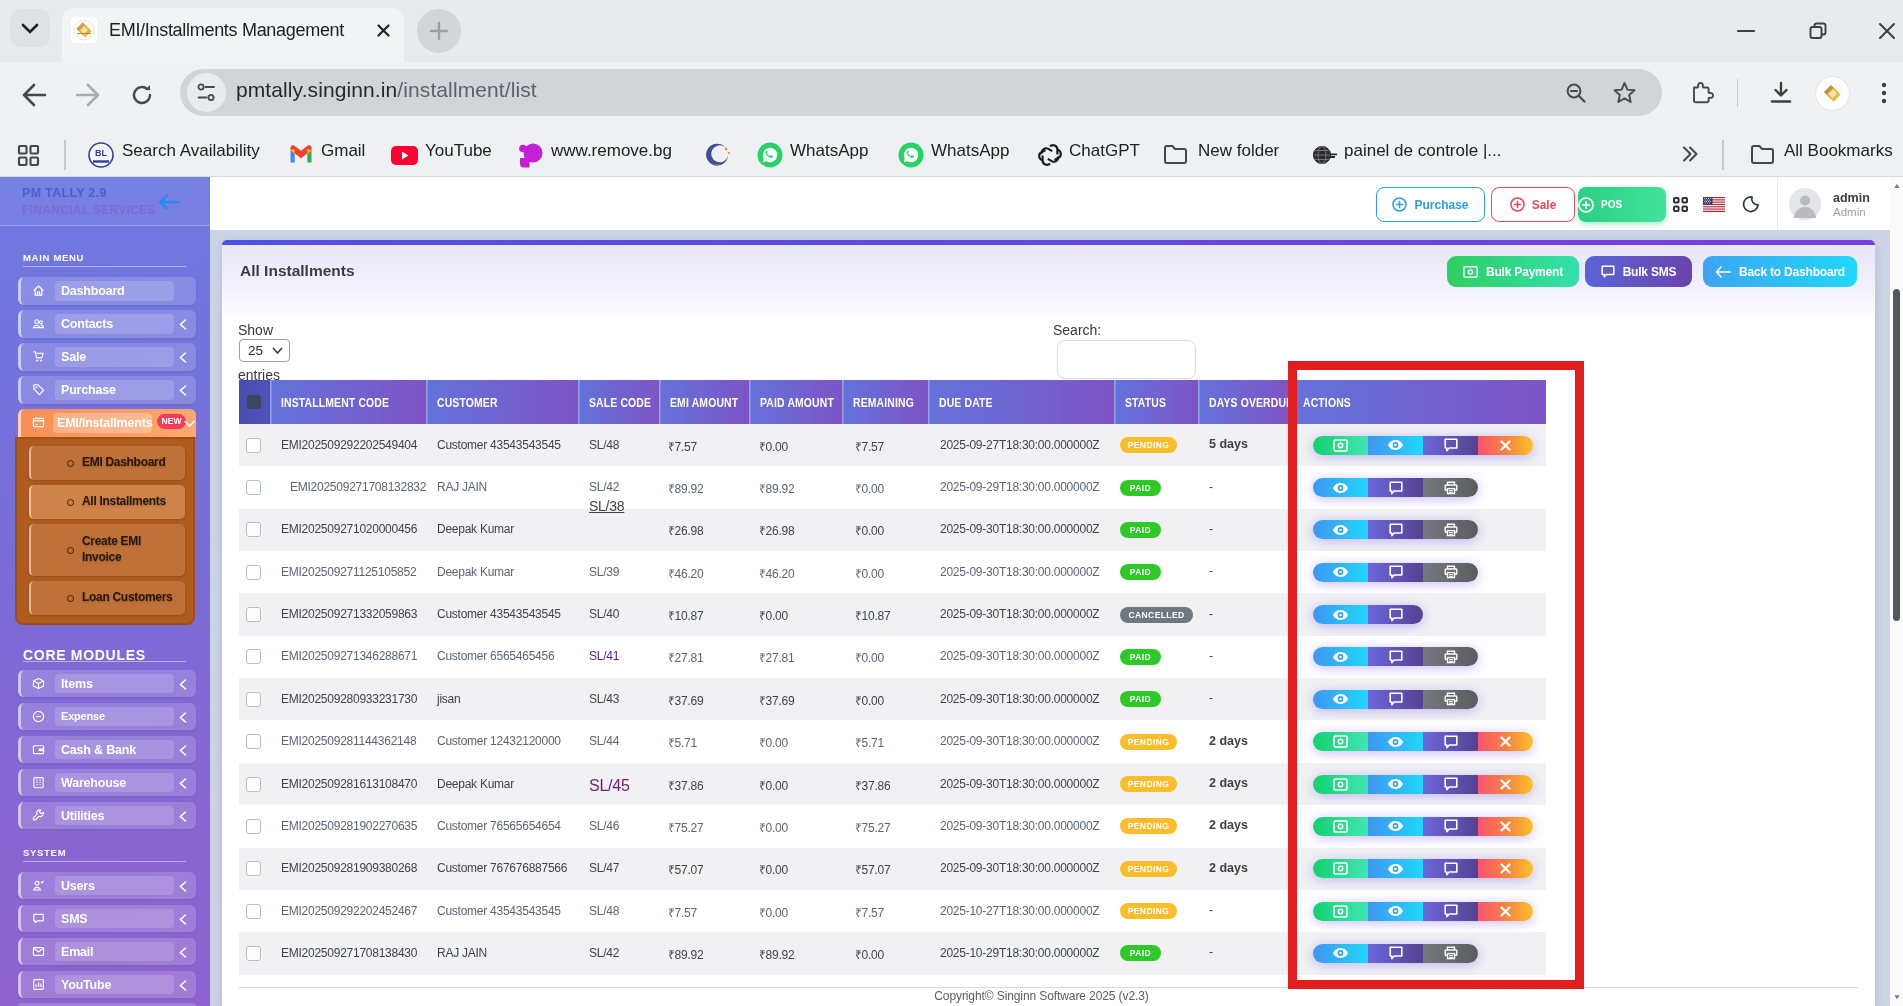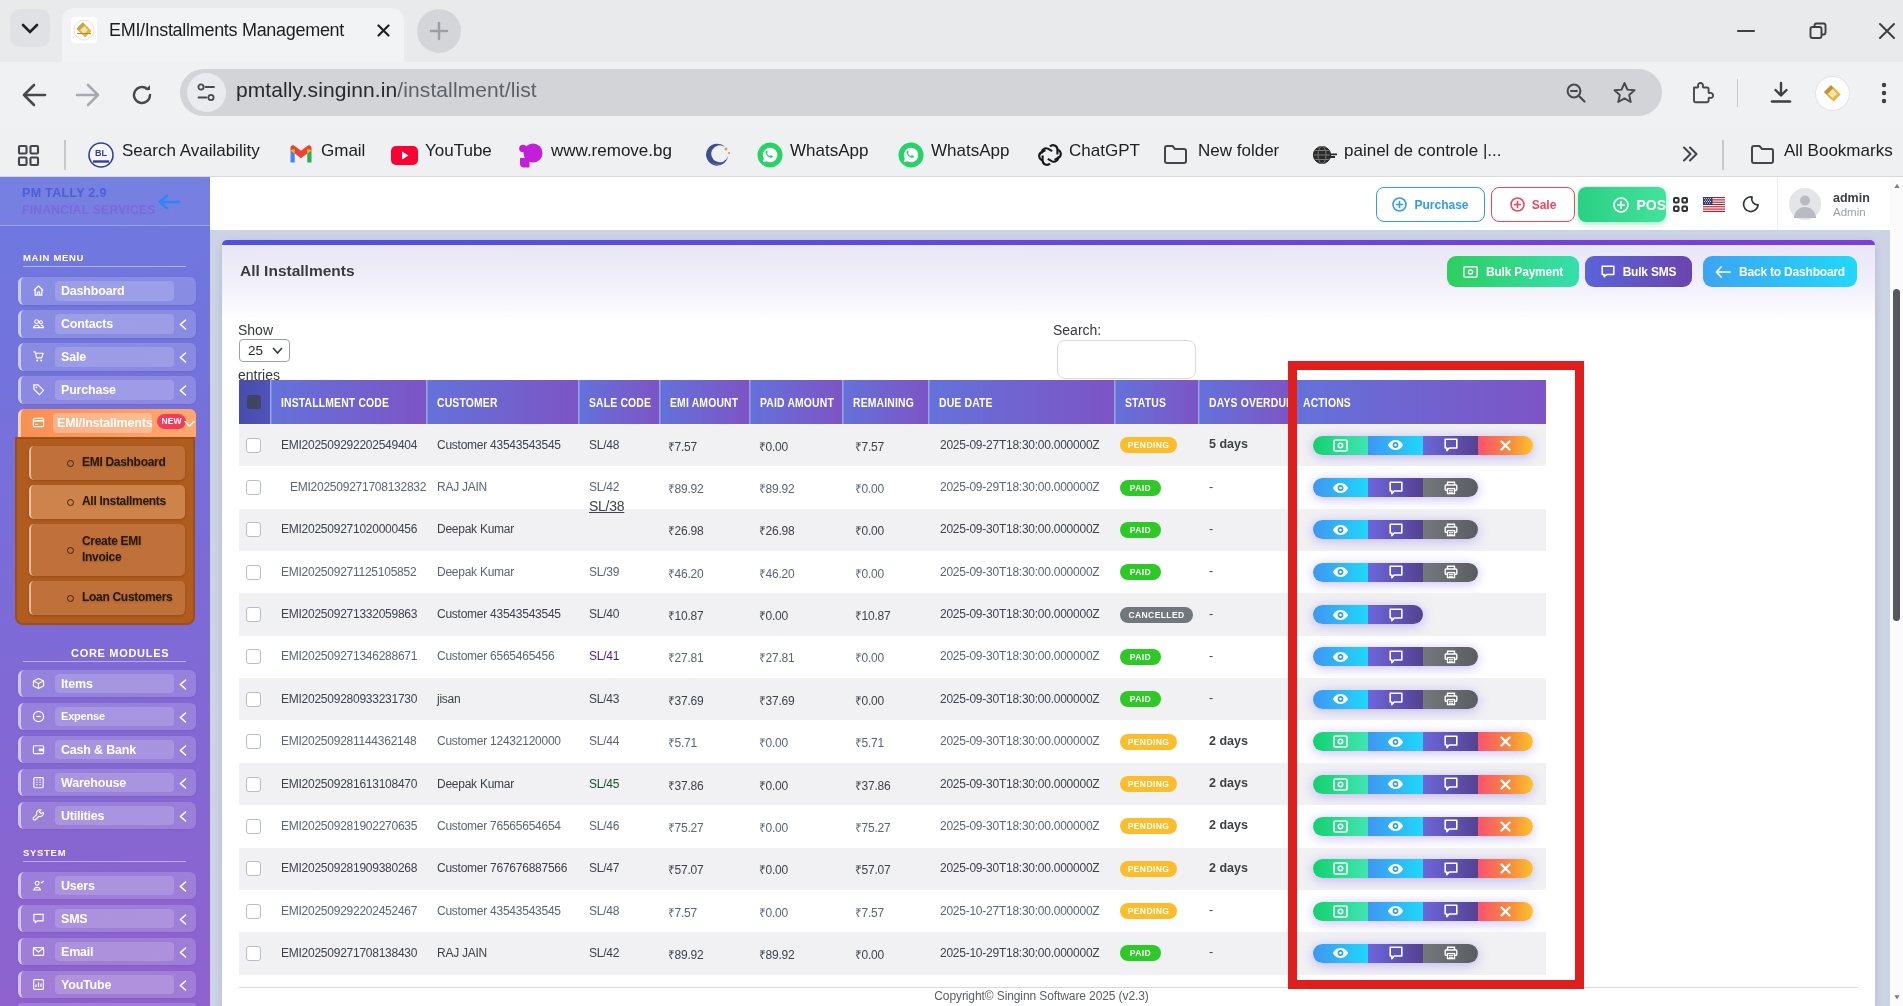--- a/index.html
+++ b/index.html
@@ -240,21 +240,21 @@
 <div class="a" style="left:82px;top:455.0px;font-size:12px;letter-spacing:-0.3px;font-weight:bold;color:#28180a;text-shadow:0 1px 2px rgba(0,0,0,0.25);">EMI Dashboard</div>
 <div class="a" style="left:29px;top:485px;width:156px;height:34px;border-radius:5px;background:#cd8349;border-left:2px solid rgba(255,255,255,0.5);box-shadow:0 1px 3px rgba(0,0,0,0.18);"></div>
 <div class="a" style="left:67px;top:498.5px;width:7px;height:7px;border:1.4px solid #3a2410;border-radius:50%;"></div>
 <div class="a" style="left:82px;top:494.0px;font-size:12px;letter-spacing:-0.3px;font-weight:bold;color:#28180a;text-shadow:0 1px 2px rgba(0,0,0,0.25);">All Installments</div>
 <div class="a" style="left:29px;top:524px;width:156px;height:52px;border-radius:5px;background:#c0713a;border-left:2px solid rgba(255,255,255,0.5);box-shadow:0 1px 3px rgba(0,0,0,0.18);"></div>
 <div class="a" style="left:67px;top:546.5px;width:7px;height:7px;border:1.4px solid #3a2410;border-radius:50%;"></div>
 <div class="a" style="left:82px;top:533.0px;font-size:12px;letter-spacing:-0.3px;font-weight:bold;color:#28180a;line-height:16px;text-shadow:0 1px 2px rgba(0,0,0,0.25);">Create EMI<br>Invoice</div>
 <div class="a" style="left:29px;top:581px;width:156px;height:34px;border-radius:5px;background:#c0713a;border-left:2px solid rgba(255,255,255,0.5);box-shadow:0 1px 3px rgba(0,0,0,0.18);"></div>
 <div class="a" style="left:67px;top:594.5px;width:7px;height:7px;border:1.4px solid #3a2410;border-radius:50%;"></div>
 <div class="a" style="left:82px;top:590.0px;font-size:12px;letter-spacing:-0.3px;font-weight:bold;color:#28180a;text-shadow:0 1px 2px rgba(0,0,0,0.25);">Loan Customers</div>
-<div class="a" style="left:23px;top:647px;font-size:11px;font-weight:bold;color:#fff;letter-spacing:0.7px;margin-left:48px;">CORE MODULES</div>
+<div class="a" style="left:23px;top:647px;font-size:14px;font-weight:bold;color:#fff;letter-spacing:0.7px;">CORE MODULES</div>
 <div class="a" style="left:23px;top:661px;width:163px;height:1px;background:rgba(255,255,255,0.45);"></div>
 <div class="a" style="left:18px;top:670px;width:178px;height:27px;border-radius:6px;background:rgba(255,255,255,0.17);border-left:3px solid rgba(255,255,255,0.55);box-shadow:0 1px 2px rgba(0,0,0,0.08);"></div>
 <svg class="a" style="left:32px;top:677px" width="13" height="13" viewBox="0 0 14 14">
     <path d="M7 1.5 L12.5 4.2 V9.8 L7 12.5 L1.5 9.8 V4.2 Z M1.5 4.2 L7 7 L12.5 4.2 M7 7 V12.5" fill="none" stroke="#fff" stroke-width="1.2" stroke-linejoin="round"></path>
   </svg>
 <div class="a" style="left:55px;top:674px;width:119px;height:19px;border-radius:4px;background:rgba(255,255,255,0.16);"></div>
 <div class="a" style="left:61px;top:677px;font-size:12.5px;font-weight:bold;letter-spacing:-0.2px;color:#fff;">Items</div>
 <svg class="a" style="left:179px;top:679px" width="8" height="11" viewBox="0 0 8 11">
     <path d="M6.5 1 L1.5 5.5 L6.5 10" stroke="#fff" stroke-width="1.6" fill="none" stroke-linecap="round"></path>
   </svg>
@@ -343,21 +343,21 @@
 <div class="a" style="left:1376px;top:187px;width:109px;height:35px;border-radius:8px;border:1.5px solid #2d9cf4;color:#2d9cf4;font-size:12px;font-weight:bold;display:flex;align-items:center;justify-content:center;gap:7px;background:#fff;">
 <svg width="15" height="15" viewBox="0 0 15 15">
       <circle cx="7.5" cy="7.5" r="6.5" fill="none" stroke="#2d9cf4" stroke-width="1.6"></circle>
       <path d="M7.5 4.5 v6 M4.5 7.5 h6" stroke="#2d9cf4" stroke-width="1.6" stroke-linecap="round"></path>
     </svg>Purchase</div>
 <div class="a" style="left:1491px;top:187px;width:84px;height:35px;border-radius:8px;border:1.5px solid #f2455c;color:#f2455c;font-size:12px;font-weight:bold;display:flex;align-items:center;justify-content:center;gap:7px;background:#fff;">
 <svg width="15" height="15" viewBox="0 0 15 15">
       <circle cx="7.5" cy="7.5" r="6.5" fill="none" stroke="#f2455c" stroke-width="1.6"></circle>
       <path d="M7.5 4.5 v6 M4.5 7.5 h6" stroke="#f2455c" stroke-width="1.6" stroke-linecap="round"></path>
     </svg>Sale</div>
-<div class="a" style="left:1578px;top:187px;width:88px;height:35px;border-radius:8px;background:linear-gradient(90deg,#2bd084,#42e29b);color:#fff;font-size:14px;font-weight:bold;display:flex;align-items:center;justify-content:flex-end;gap:7px;box-shadow:0 2px 6px rgba(43,208,132,0.45);">
+<div class="a" style="left:1578px;top:187px;width:88px;height:35px;border-radius:8px;background:linear-gradient(90deg,#2bd084,#42e29b);color:#fff;font-size:10px;font-weight:bold;display:flex;align-items:center;justify-content:flex-start;gap:7px;box-shadow:0 2px 6px rgba(43,208,132,0.45);">
 <svg width="16" height="16" viewBox="0 0 16 16">
       <circle cx="8" cy="8" r="7" fill="none" stroke="#fff" stroke-width="1.7"></circle>
       <path d="M8 4.8 v6.4 M4.8 8 h6.4" stroke="#fff" stroke-width="1.7" stroke-linecap="round"></path>
     </svg>POS</div>
 <svg class="a" style="left:1673px;top:197px" width="15" height="15" viewBox="0 0 15 15">
     <g fill="none" stroke="#2f3337" stroke-width="2">
       <rect x="1" y="1" width="4.6" height="4.6" rx="1"></rect>
       <rect x="9.4" y="1" width="4.6" height="4.6" rx="1"></rect>
       <rect x="1" y="9.4" width="4.6" height="4.6" rx="1"></rect>
       <rect x="9.4" y="9.4" width="4.6" height="4.6" rx="1"></rect>
@@ -702,21 +702,21 @@
     <div style="width:55px;height:19px;background:linear-gradient(90deg,#f9536f 0%,#f9873f 55%,#fbc32a 100%);display:flex;align-items:center;justify-content:center;">
       <svg width="11" height="11" viewBox="0 0 11 11">
         <path d="M1.5 1.5 L9.5 9.5 M9.5 1.5 L1.5 9.5" stroke="#fff" stroke-width="2.3" stroke-linecap="round"></path>
       </svg>
     </div>
   </div>
 <div class="a" style="left:239px;top:762.8px;width:1307px;height:42.4px;background:#f1f1f3;"></div>
 <div class="a" style="left:246px;top:776.5px;width:15px;height:15px;border:1.5px solid #b9bdc9;border-radius:3px;background:#fff;"></div>
 <div class="a" style="left:281px;top:776.5px;font-size:12px;letter-spacing:-0.25px;color:#3e434b;white-space:nowrap;">EMI202509281613108470</div>
 <div class="a" style="left:437px;top:776.5px;font-size:12px;letter-spacing:-0.25px;color:#3e434b;white-space:nowrap;">Deepak Kumar</div>
-<div class="a" style="left:589px;top:776.5px;font-size:12px;letter-spacing:-0.25px;color:#14532d;white-space:nowrap;">SL/45</div>
+<div class="a" style="left:589px;top:776.5px;font-size:16px;letter-spacing:-0.25px;color:#701a75;white-space:nowrap;">SL/45</div>
 <div class="a" style="left:668px;top:776.5px;font-size:12px;letter-spacing:-0.25px;color:#3e434b;white-space:nowrap;">₹37.86</div>
 <div class="a" style="left:759px;top:776.5px;font-size:12px;letter-spacing:-0.25px;color:#3e434b;white-space:nowrap;">₹0.00</div>
 <div class="a" style="left:855px;top:776.5px;font-size:12px;letter-spacing:-0.25px;color:#3e434b;white-space:nowrap;">₹37.86</div>
 <div class="a" style="left:940px;top:776.5px;font-size:12px;letter-spacing:-0.25px;color:#3e434b;white-space:nowrap;">2025-09-30T18:30:00.000000Z</div>
 <div class="a" style="left:1120px;top:776.0px;width:57px;height:16px;border-radius:8px;background:#fbbd2b;color:#fff;font-size:8.5px;font-weight:bold;text-align:center;line-height:16.5px;letter-spacing:.4px;">PENDING</div>
 <div class="a" style="left:1209px;top:776.0px;font-size:12.5px;font-weight:bold;color:#3f4245;">2 days</div>
 <div class="a" style="left:1313px;top:774.5px;width:220px;height:19px;border-radius:10px;overflow:hidden;display:flex;box-shadow:0 2px 12px rgba(120,90,240,0.4);">
     <div style="width:55px;height:19px;background:linear-gradient(90deg,#13d16e,#41e5b2);display:flex;align-items:center;justify-content:center;">
       <svg width="15" height="13" viewBox="0 0 15 13">
         <rect x="1" y="1" width="13" height="11" rx="1.5" fill="none" stroke="#fff" stroke-width="1.7"></rect>

